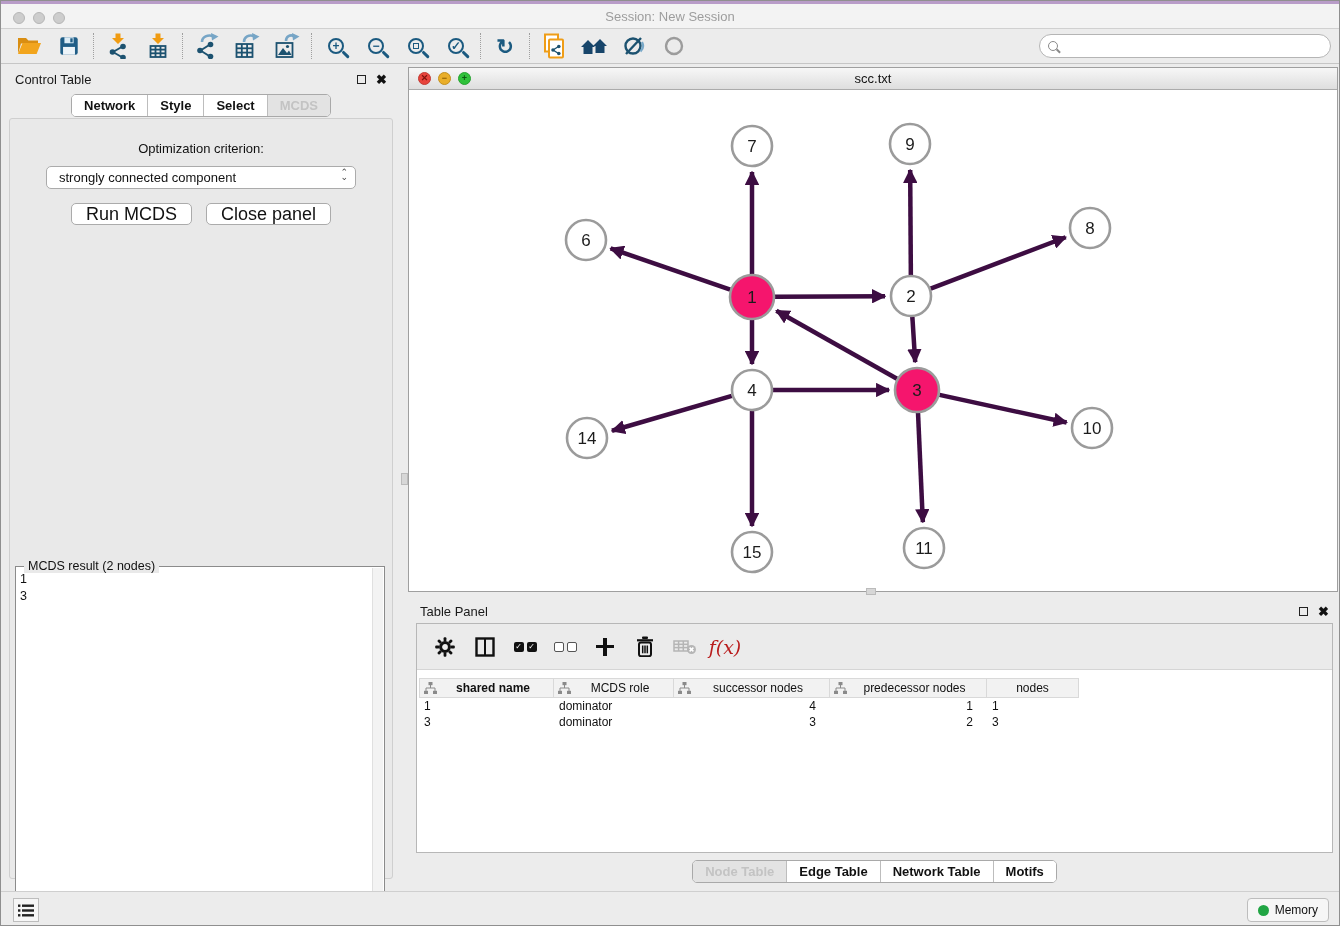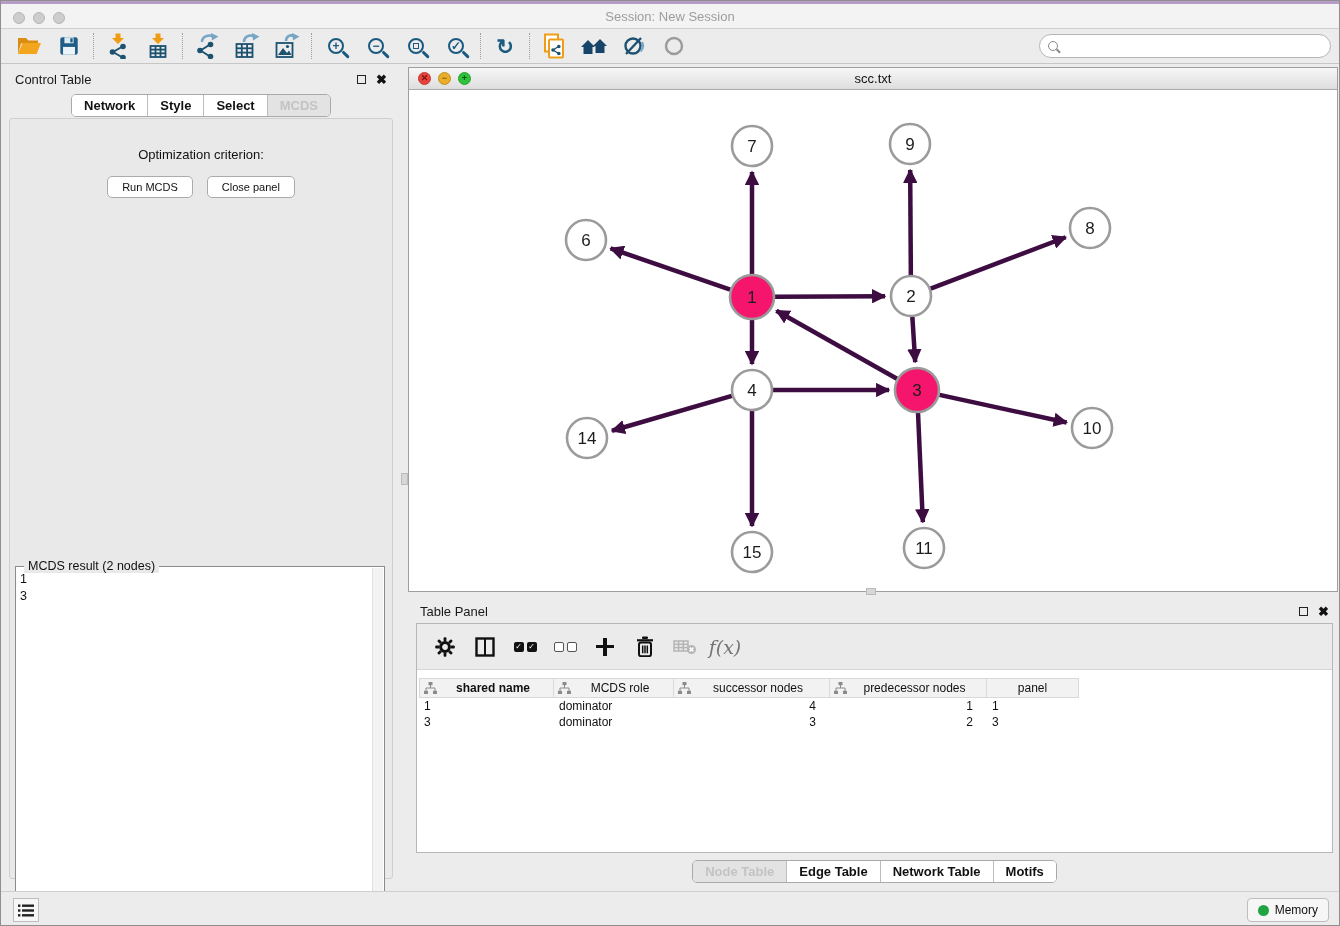--- a/index.html
+++ b/index.html
@@ -43,29 +43,29 @@
   .float-ic{width:9px;height:9px;border:1.6px solid #222;}
   .close-ic{font-size:13px;font-weight:bold;color:#111;line-height:1;}
   .tabs-row{position:absolute;left:0;top:30px;width:100%;display:flex;justify-content:center;}
   .tabgroup{display:flex;border:1px solid #a9a9a9;border-radius:5px;overflow:hidden;background:#fff;justify-content:space-between;}
   .tab{padding:3px 12px;font-size:13px;font-weight:bold;color:#111;background:#fff;
        border-right:1px solid #bdbdbd;cursor:pointer;white-space:nowrap;}
   .tab:last-child{border-right:none;}
   .tab.active{background:#e3e3e3;color:#c3c3c3;}
   .cp-body{position:absolute;left:8px;top:54px;width:384px;height:761px;background:#e9e9e9;
            border:1px solid #cfcfcf;border-radius:3px;}
-  .opt-label{margin-top:28px;text-align:center;font-size:13px;color:#111;}
+  .opt-label{margin-top:22px;text-align:center;font-size:13px;color:#111;}
   .cp-select{position:relative;margin:10px auto 0;width:310px;height:23px;background:#fff;
              border:1px solid #ababab;border-radius:5px;display:flex;align-items:center;
              padding:0 22px 0 12px;font-size:13px;color:#111;cursor:pointer;}
   .cp-select .chev{position:absolute;right:7px;top:3px;display:flex;flex-direction:column;
                    line-height:0.55;font-size:9px;color:#444;}
   .btn-row{display:flex;justify-content:center;gap:14px;margin-top:14px;}
   .pbtn{height:22px;padding:0 14px;background:#fff;border:1px solid #ababab;border-radius:5px;
-        font-size:11px;color:#111;display:flex;align-items:center;cursor:pointer;}
+        font-size:18px;color:#111;display:flex;align-items:center;cursor:pointer;}
   .result-box{position:absolute;left:5px;top:447px;width:370px;height:373px;
               border:1px solid #8b8b8b;background:#fff;}
   .result-legend{position:absolute;left:8px;top:-8px;background:#e9e9e9;padding:0 4px;
                  font-size:12.5px;color:#111;}
   .result-text{position:absolute;left:4px;top:4px;right:14px;bottom:4px;font-size:12.5px;
                color:#111;white-space:pre;line-height:1.35;}
   .result-scroll{position:absolute;right:1px;top:1px;width:11px;bottom:1px;background:#f3f3f3;
                  border-left:1px solid #e0e0e0;}
 
   
@@ -95,21 +95,21 @@
               border-bottom:1px solid #d5d5d5;display:flex;align-items:center;padding:0 10px;gap:4px;}
   .tpbtn{width:36px;height:36px;display:flex;align-items:center;justify-content:center;cursor:pointer;}
   .tpbtn.disabled{cursor:default;}
   .chkpair{display:flex;gap:3px;}
   .chk{width:10px;height:10px;border-radius:2px;background:#111;color:#fff;font-size:8px;
        display:flex;align-items:center;justify-content:center;line-height:1;}
   .chk.empty{background:#fff;border:1.5px solid #555;}
   .plus-ic{position:relative;width:18px;height:18px;}
   .plus-ic::before{content:"";position:absolute;left:0;top:7.2px;width:18px;height:3.6px;background:#111;}
   .plus-ic::after{content:"";position:absolute;left:7.2px;top:0;width:3.6px;height:18px;background:#111;}
-  .fx{font-family:"DejaVu Serif",serif;font-style:italic;font-size:19px;color:#737373;}
+  .fx{font-family:"DejaVu Serif",serif;font-style:italic;font-size:19px;color:#b91c1c;}
   .thead{position:absolute;left:2px;top:54px;display:flex;height:20px;}
   .th{display:flex;align-items:center;background:#f2f2f2;border:1px solid #d9d9d9;
       border-left:none;font-size:12px;color:#111;padding:0 4px;}
   .th:first-child{border-left:1px solid #d9d9d9;}
   .th .lbl{flex:1;text-align:center;}
   .tbody{position:absolute;left:2px;top:74px;right:2px;bottom:2px;background:#fff;}
   .trow{display:flex;height:16px;align-items:center;}
   .td{font-size:12px;color:#111;overflow:hidden;white-space:nowrap;}
   .td.l{text-align:left;padding-left:5px;}
   .td.r{text-align:right;padding-right:14px;}
@@ -294,20 +294,27 @@
     <div class="tabs-row">
       <div class="tabgroup">
         <div class="tab">Network</div>
         <div class="tab">Style</div>
         <div class="tab">Select</div>
         <div class="tab active">MCDS</div>
       </div>
     </div>
     <div class="cp-body">
       <div class="opt-label">Optimization criterion:</div>
+      <div class="cp-select">
+        <span>strongly connected component</span>
+        <span class="chev">
+            <span>⌃</span>
+            <span>⌄</span>
+          </span>
+      </div>
       <div class="btn-row">
         <div class="pbtn">Run MCDS</div>
         <div class="pbtn">Close panel</div>
       </div>
       <div class="result-box">
         <div class="result-legend">MCDS result (2 nodes)</div>
         <div class="result-text" id="result-text">1
 3</div>
         <div class="result-scroll"></div>
       </div>
@@ -507,21 +514,21 @@
               <path d="M6.5,3 V6 M2,9 V6 H11 V9" fill="none" stroke="#8a8a8a"></path>
               <g fill="#8a8a8a">
                 <rect x="4.5" y="0" width="4" height="3.2"></rect>
                 <rect x="0" y="8.8" width="4" height="3.2"></rect>
                 <rect x="9" y="8.8" width="4" height="3.2"></rect>
               </g>
             </svg>
             <span class="lbl">predecessor nodes</span>
           </div>
           <div class="th" style="width: 92px;">
-            <span class="lbl">panel</span>
+            <span class="lbl">nodes</span>
           </div>
         </div>
       <div class="tbody" id="tbody">
           <div class="trow">
             <div class="td l" style="width: 135px;">1</div>
             <div class="td l" style="width: 120px;">dominator</div>
             <div class="td r" style="width: 156px;">4</div>
             <div class="td r" style="width: 157px;">1</div>
             <div class="td l" style="width: 92px;">1</div>
           </div>

